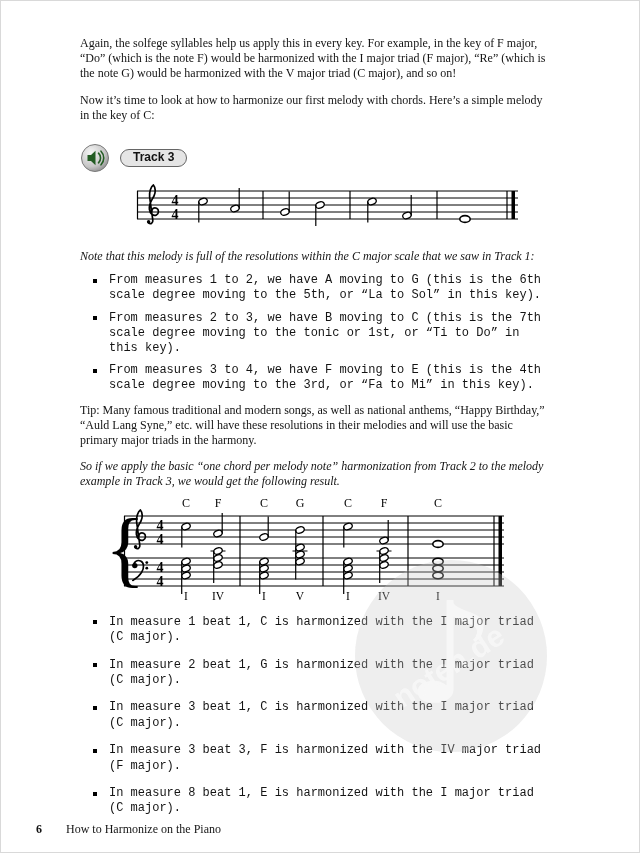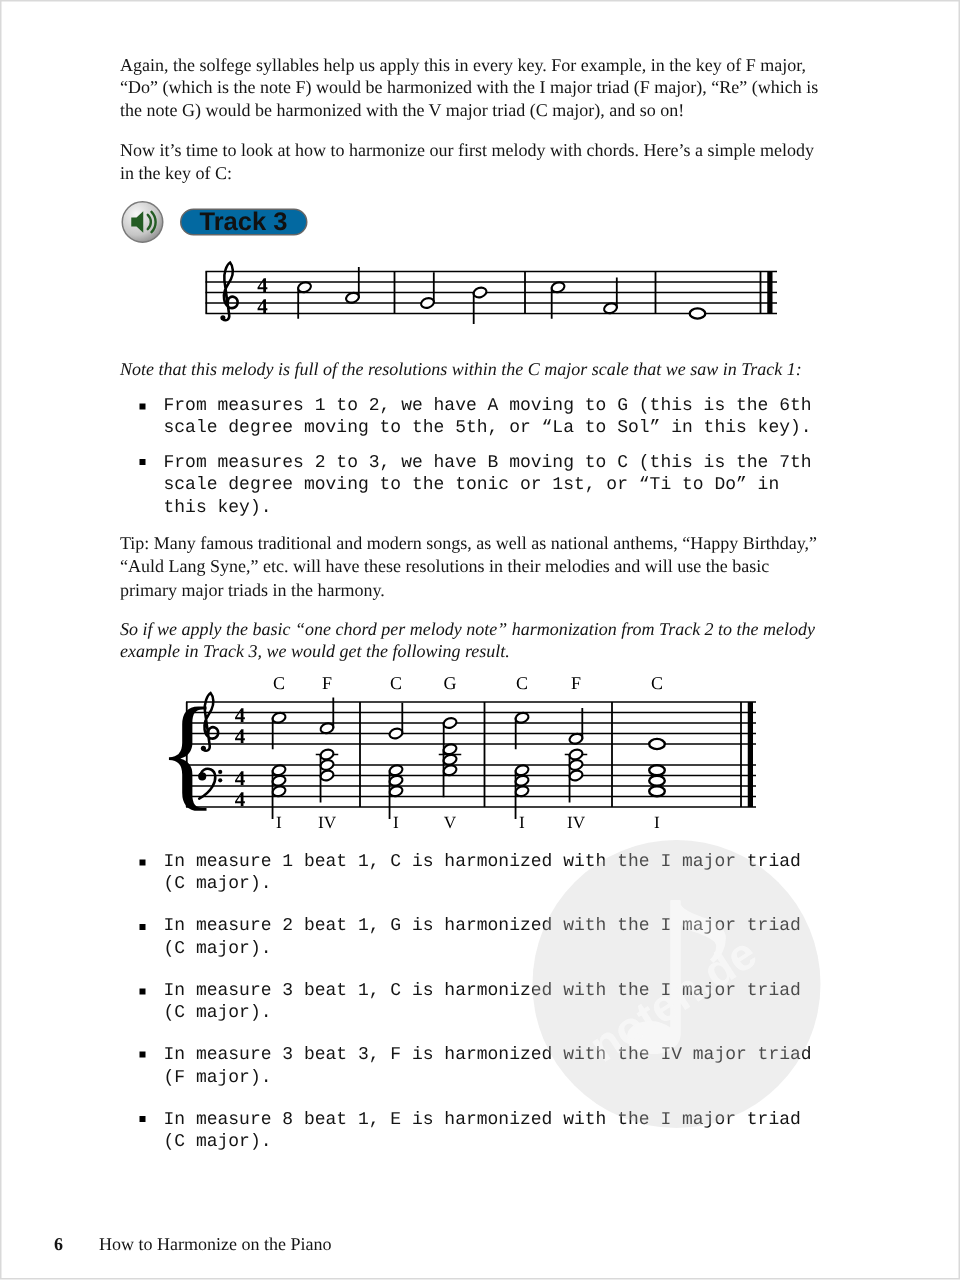--- a/index.html
+++ b/index.html
@@ -4,25 +4,25 @@
 <style>
   html,body{margin:0;padding:0;}
   body{
     width:640px;height:853px;position:relative;background:#ffffff;
     font-family:"Liberation Serif",serif;color:#141414;overflow:hidden;
     box-shadow:inset 0 0 0 1px #d9d9d9;
   }
   .content{position:absolute;left:80px;top:36px;width:472px;font-size:12px;line-height:15.2px;z-index:1;}
   .content p{margin:0 0 11px 0;}
   .content p.tight{margin-bottom:9px;font-style:italic;}
-  .content p.afterp2{margin-bottom:10px;}
+  .content p.afterp2{margin-bottom:20px;}
   .track-row{display:flex;align-items:center;gap:10px;margin:2px 0 4px 0;height:30px;}
   .track-label{
-    font-family:"Liberation Sans",sans-serif;font-weight:bold;font-size:17px;
-    border:1.4px solid #666;border-radius:10px;padding:0 12px;color:#111;background:#0369a1;
+    font-family:"Liberation Sans",sans-serif;font-weight:bold;font-size:12px;
+    border:1.4px solid #666;border-radius:10px;padding:0 12px;color:#111;background:#e5e5e5;
   }
   ul{list-style:none;margin:0 0 9px 0;padding:0;font-family:Liberation Mono, monospace;}
   li{position:relative;padding-left:29px;margin-bottom:7px;}
   li::before{content:"";position:absolute;left:13px;top:5.5px;width:4px;height:4px;background:#000;}
   ul.harm li{margin-bottom:12.5px;}
   .score3{display:block;margin:0 0 10px 55px;}
   .score4{display:block;margin:0 0 4px 28px;}
   .footer{position:absolute;left:36px;top:822px;display:flex;gap:24px;align-items:baseline;font-size:12px;z-index:1;}
   .footer .pg{font-weight:bold;}
   .footer .bk{font-weight:normal;}
@@ -108,20 +108,21 @@
     </g>
     <line class="bl" x1="372" y1="14" x2="372" y2="42"></line>
     <rect x="376.5" y="14" width="3.5" height="28" fill="#000"></rect>
   </svg>
 
   <p class="tight">Note that this melody is full of the resolutions within the C major scale that we saw in Track 1:</p>
 
   <ul>
     <li>From measures 1 to 2, we have A moving to G (this is the 6th scale degree moving to the 5th, or “La to Sol” in this key).</li>
     <li>From measures 2 to 3, we have B moving to C (this is the 7th scale degree moving to the tonic or 1st, or “Ti to Do” in this key).</li>
+    <li>From measures 3 to 4, we have F moving to E (this is the 4th scale degree moving to the 3rd, or “Fa to Mi” in this key).</li>
   </ul>
 
   <p>Tip: Many famous traditional and modern songs, as well as national anthems, “Happy Birthday,” “Auld Lang Syne,” etc. will have these resolutions in their melodies and will use the basic primary major triads in the harmony.</p>
   <p class="tight">So if we apply the basic “one chord per melody note” harmonization from Track 2 to the melody example in Track 3, we would get the following result.</p>
 
 
   <svg class="score4" width="400" height="112" viewBox="0 0 400 112">
     <text class="brace" x="-3" y="78">{</text>
     <g>
       <line class="sl" x1="16" y1="17" x2="396" y2="17"></line>

